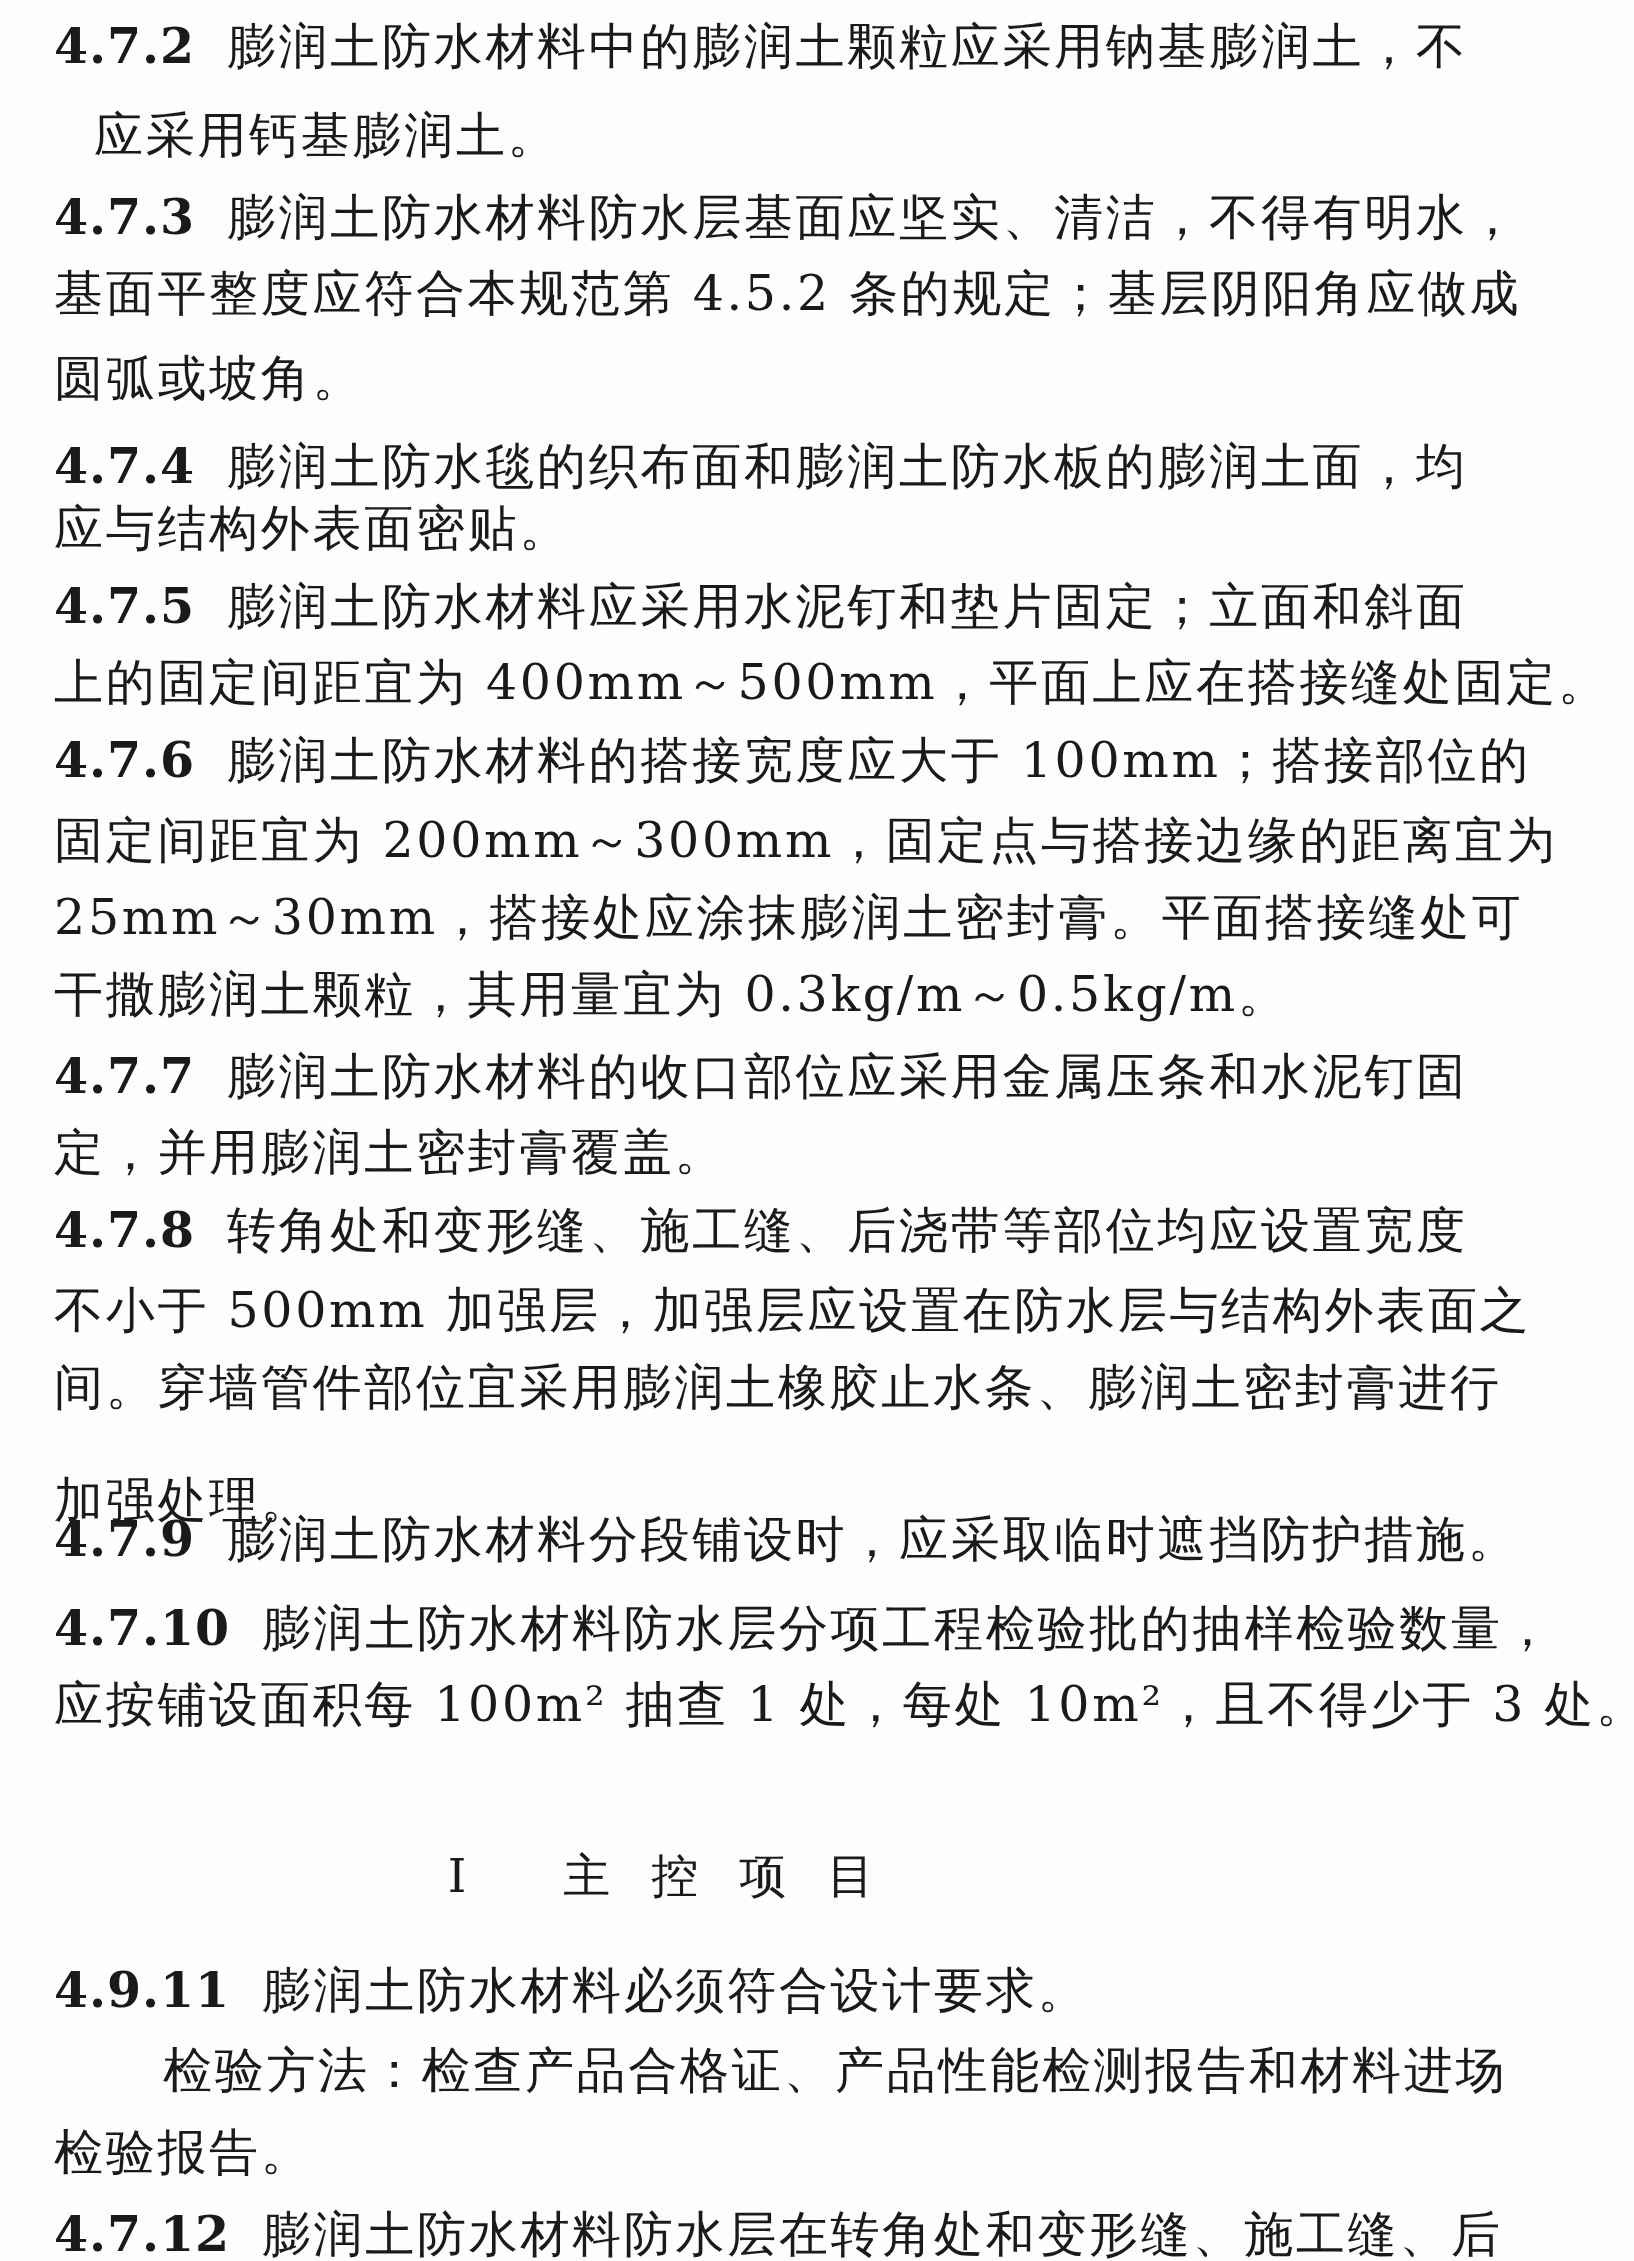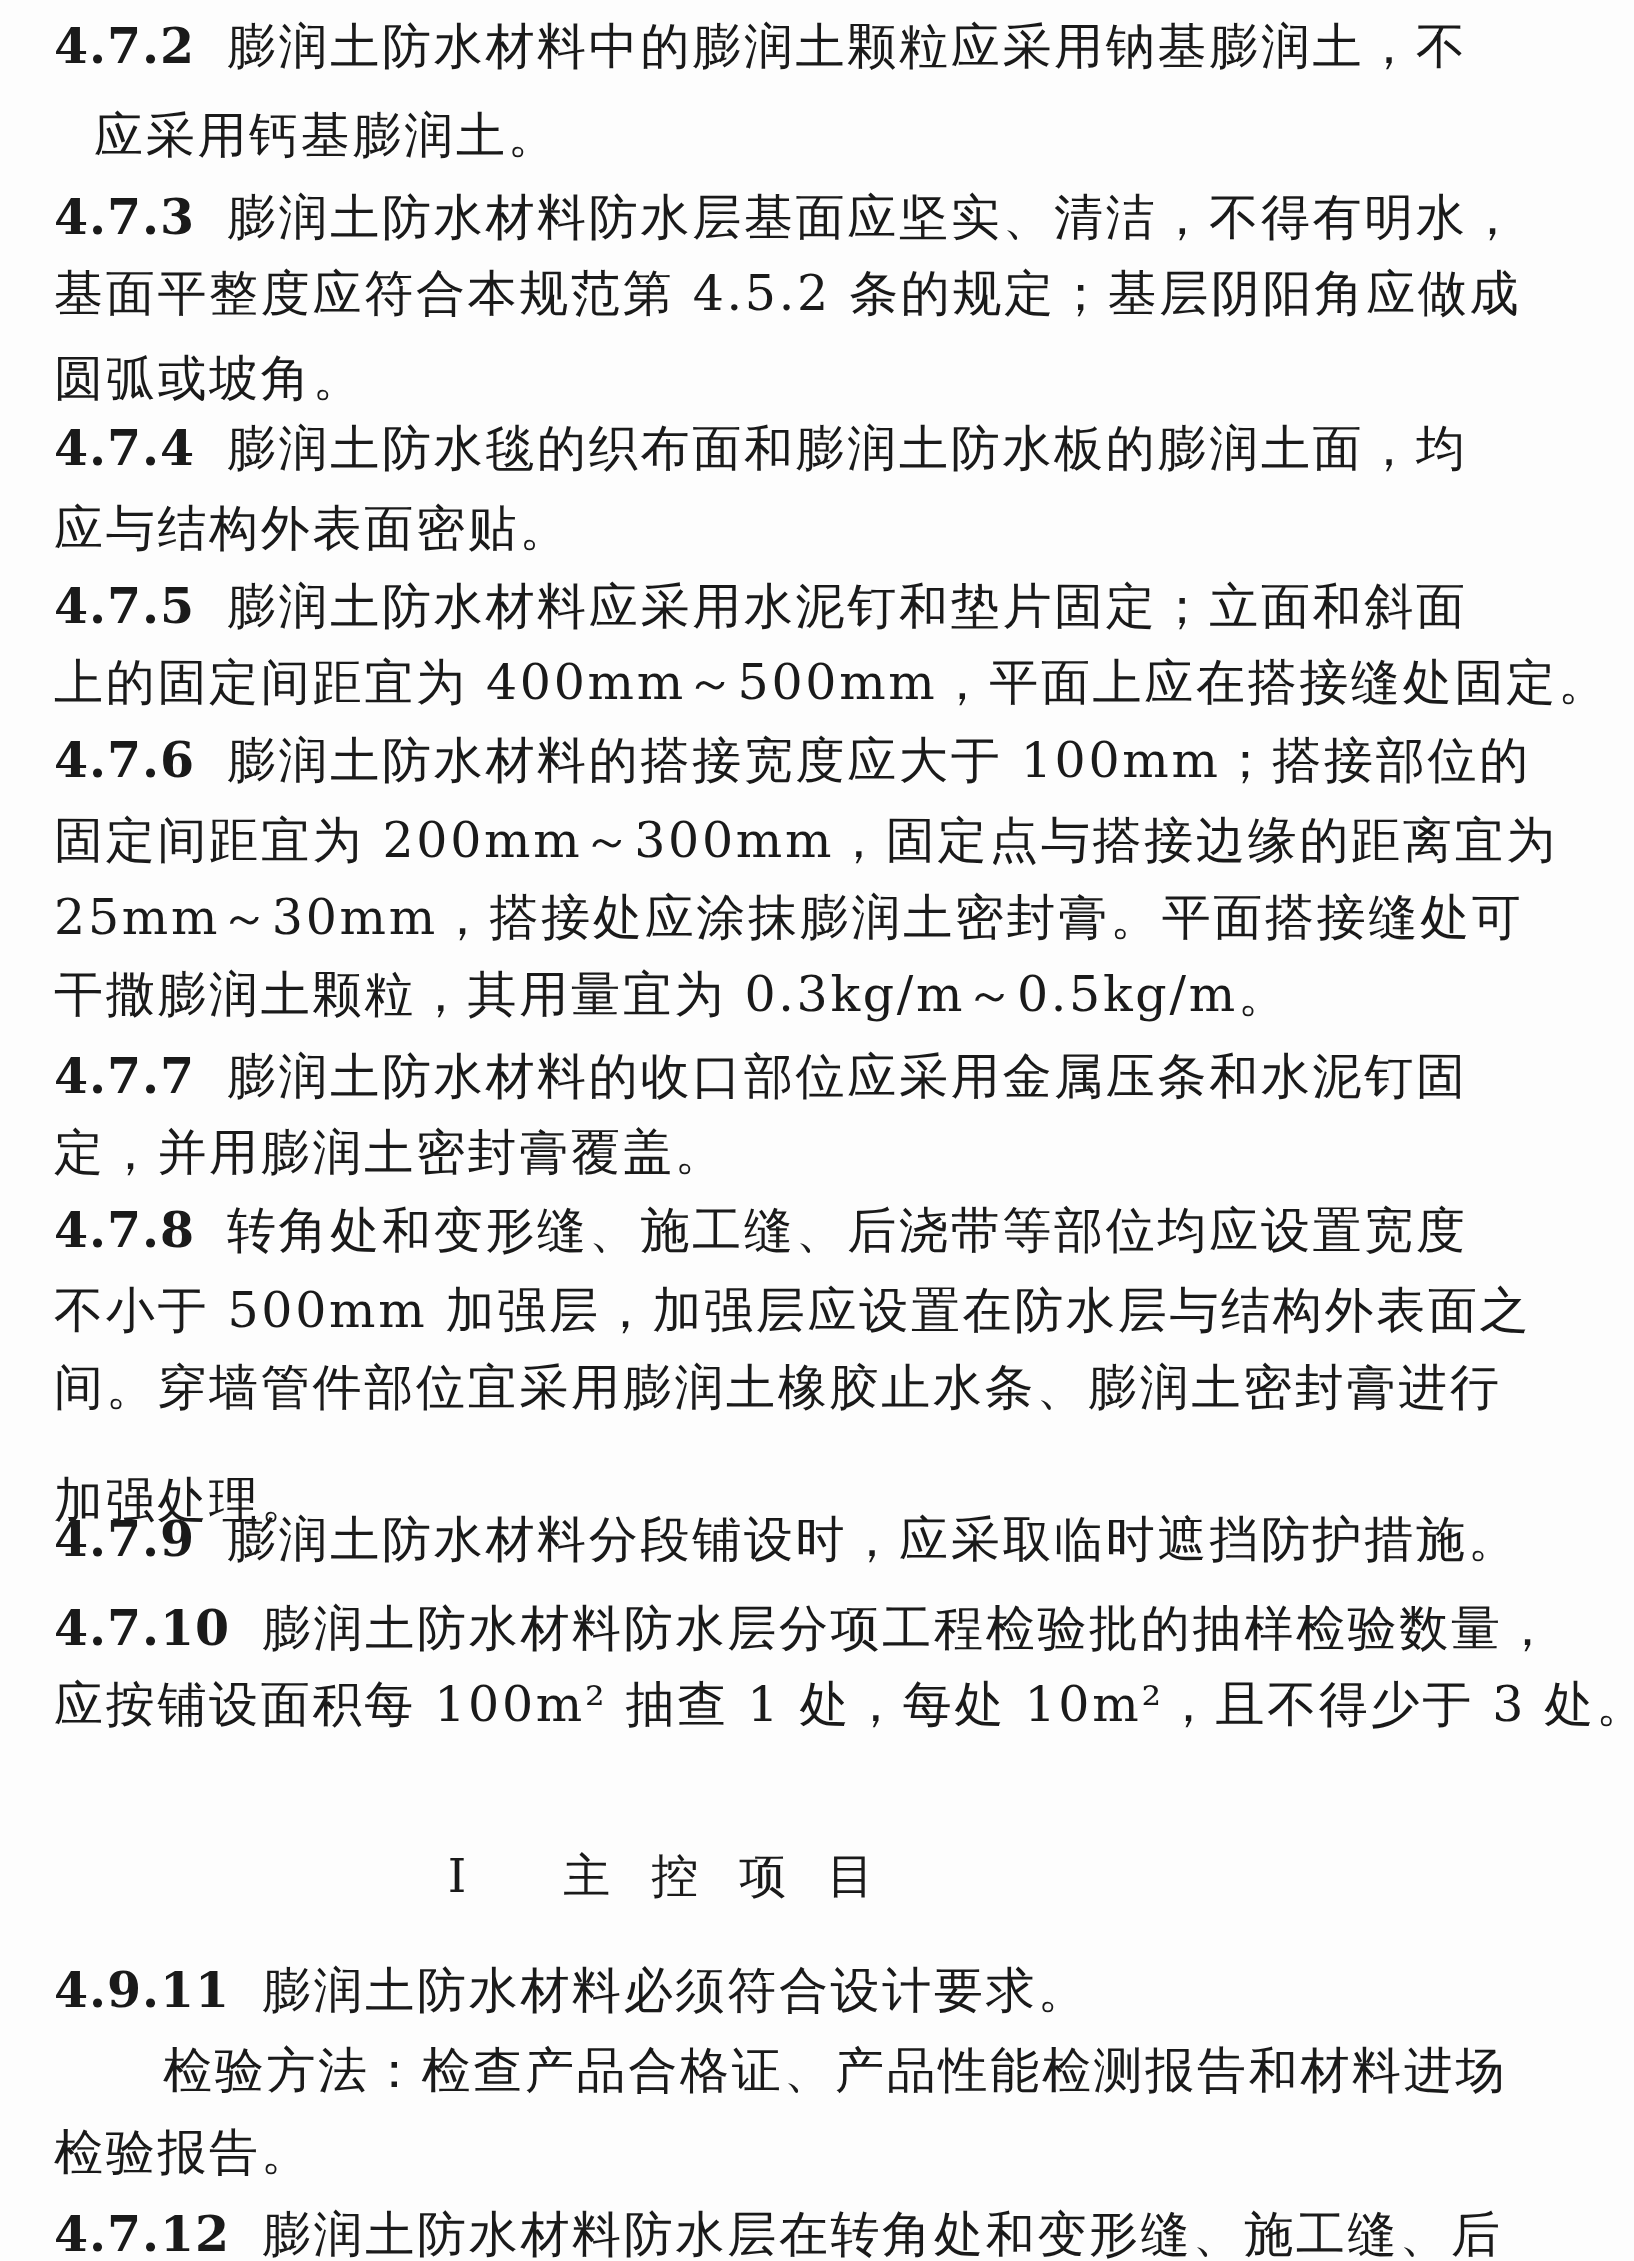--- a/index.html
+++ b/index.html
@@ -21,21 +21,21 @@
 </head>
 <body>
 
 <div class="page">
   <div id="body-lines">
       <div class="line" style="top: 19px;"><span class="num">4.7.2</span><span>膨润土防水材料中的膨润土颗粒应采用钠基膨润土，不</span></div>
       <div class="line" style="top: 109px; margin-left: 40px;"><span>应采用钙基膨润土。</span></div>
       <div class="line" style="top: 190px;"><span class="num">4.7.3</span><span>膨润土防水材料防水层基面应坚实、清洁，不得有明水，</span></div>
       <div class="line" style="top: 267px;"><span>基面平整度应符合本规范第 4.5.2 条的规定；基层阴阳角应做成</span></div>
       <div class="line" style="top: 344px; margin-top: 8px;"><span>圆弧或坡角。</span></div>
-      <div class="line" style="top: 421px;"><span class="num">4.7.4</span><span>膨润土防水毯的织布面和膨润土防水板的膨润土面，均</span></div>
+      <div class="line" style="top: 439px;"><span class="num">4.7.4</span><span>膨润土防水毯的织布面和膨润土防水板的膨润土面，均</span></div>
       <div class="line" style="top: 502px;"><span>应与结构外表面密贴。</span></div>
       <div class="line" style="top: 579px;"><span class="num">4.7.5</span><span>膨润土防水材料应采用水泥钉和垫片固定；立面和斜面</span></div>
       <div class="line" style="top: 656px;"><span>上的固定间距宜为 400mm～500mm，平面上应在搭接缝处固定。</span></div>
       <div class="line" style="top: 733px;"><span class="num">4.7.6</span><span>膨润土防水材料的搭接宽度应大于 100mm；搭接部位的</span></div>
       <div class="line" style="top: 814px;"><span>固定间距宜为 200mm～300mm，固定点与搭接边缘的距离宜为</span></div>
       <div class="line" style="top: 891px;"><span>25mm～30mm，搭接处应涂抹膨润土密封膏。平面搭接缝处可</span></div>
       <div class="line" style="top: 968px;"><span>干撒膨润土颗粒，其用量宜为 0.3kg/m～0.5kg/m。</span></div>
       <div class="line" style="top: 1049px;"><span class="num">4.7.7</span><span>膨润土防水材料的收口部位应采用金属压条和水泥钉固</span></div>
       <div class="line" style="top: 1126px;"><span>定，并用膨润土密封膏覆盖。</span></div>
       <div class="line" style="top: 1203px;"><span class="num">4.7.8</span><span>转角处和变形缝、施工缝、后浇带等部位均应设置宽度</span></div>

